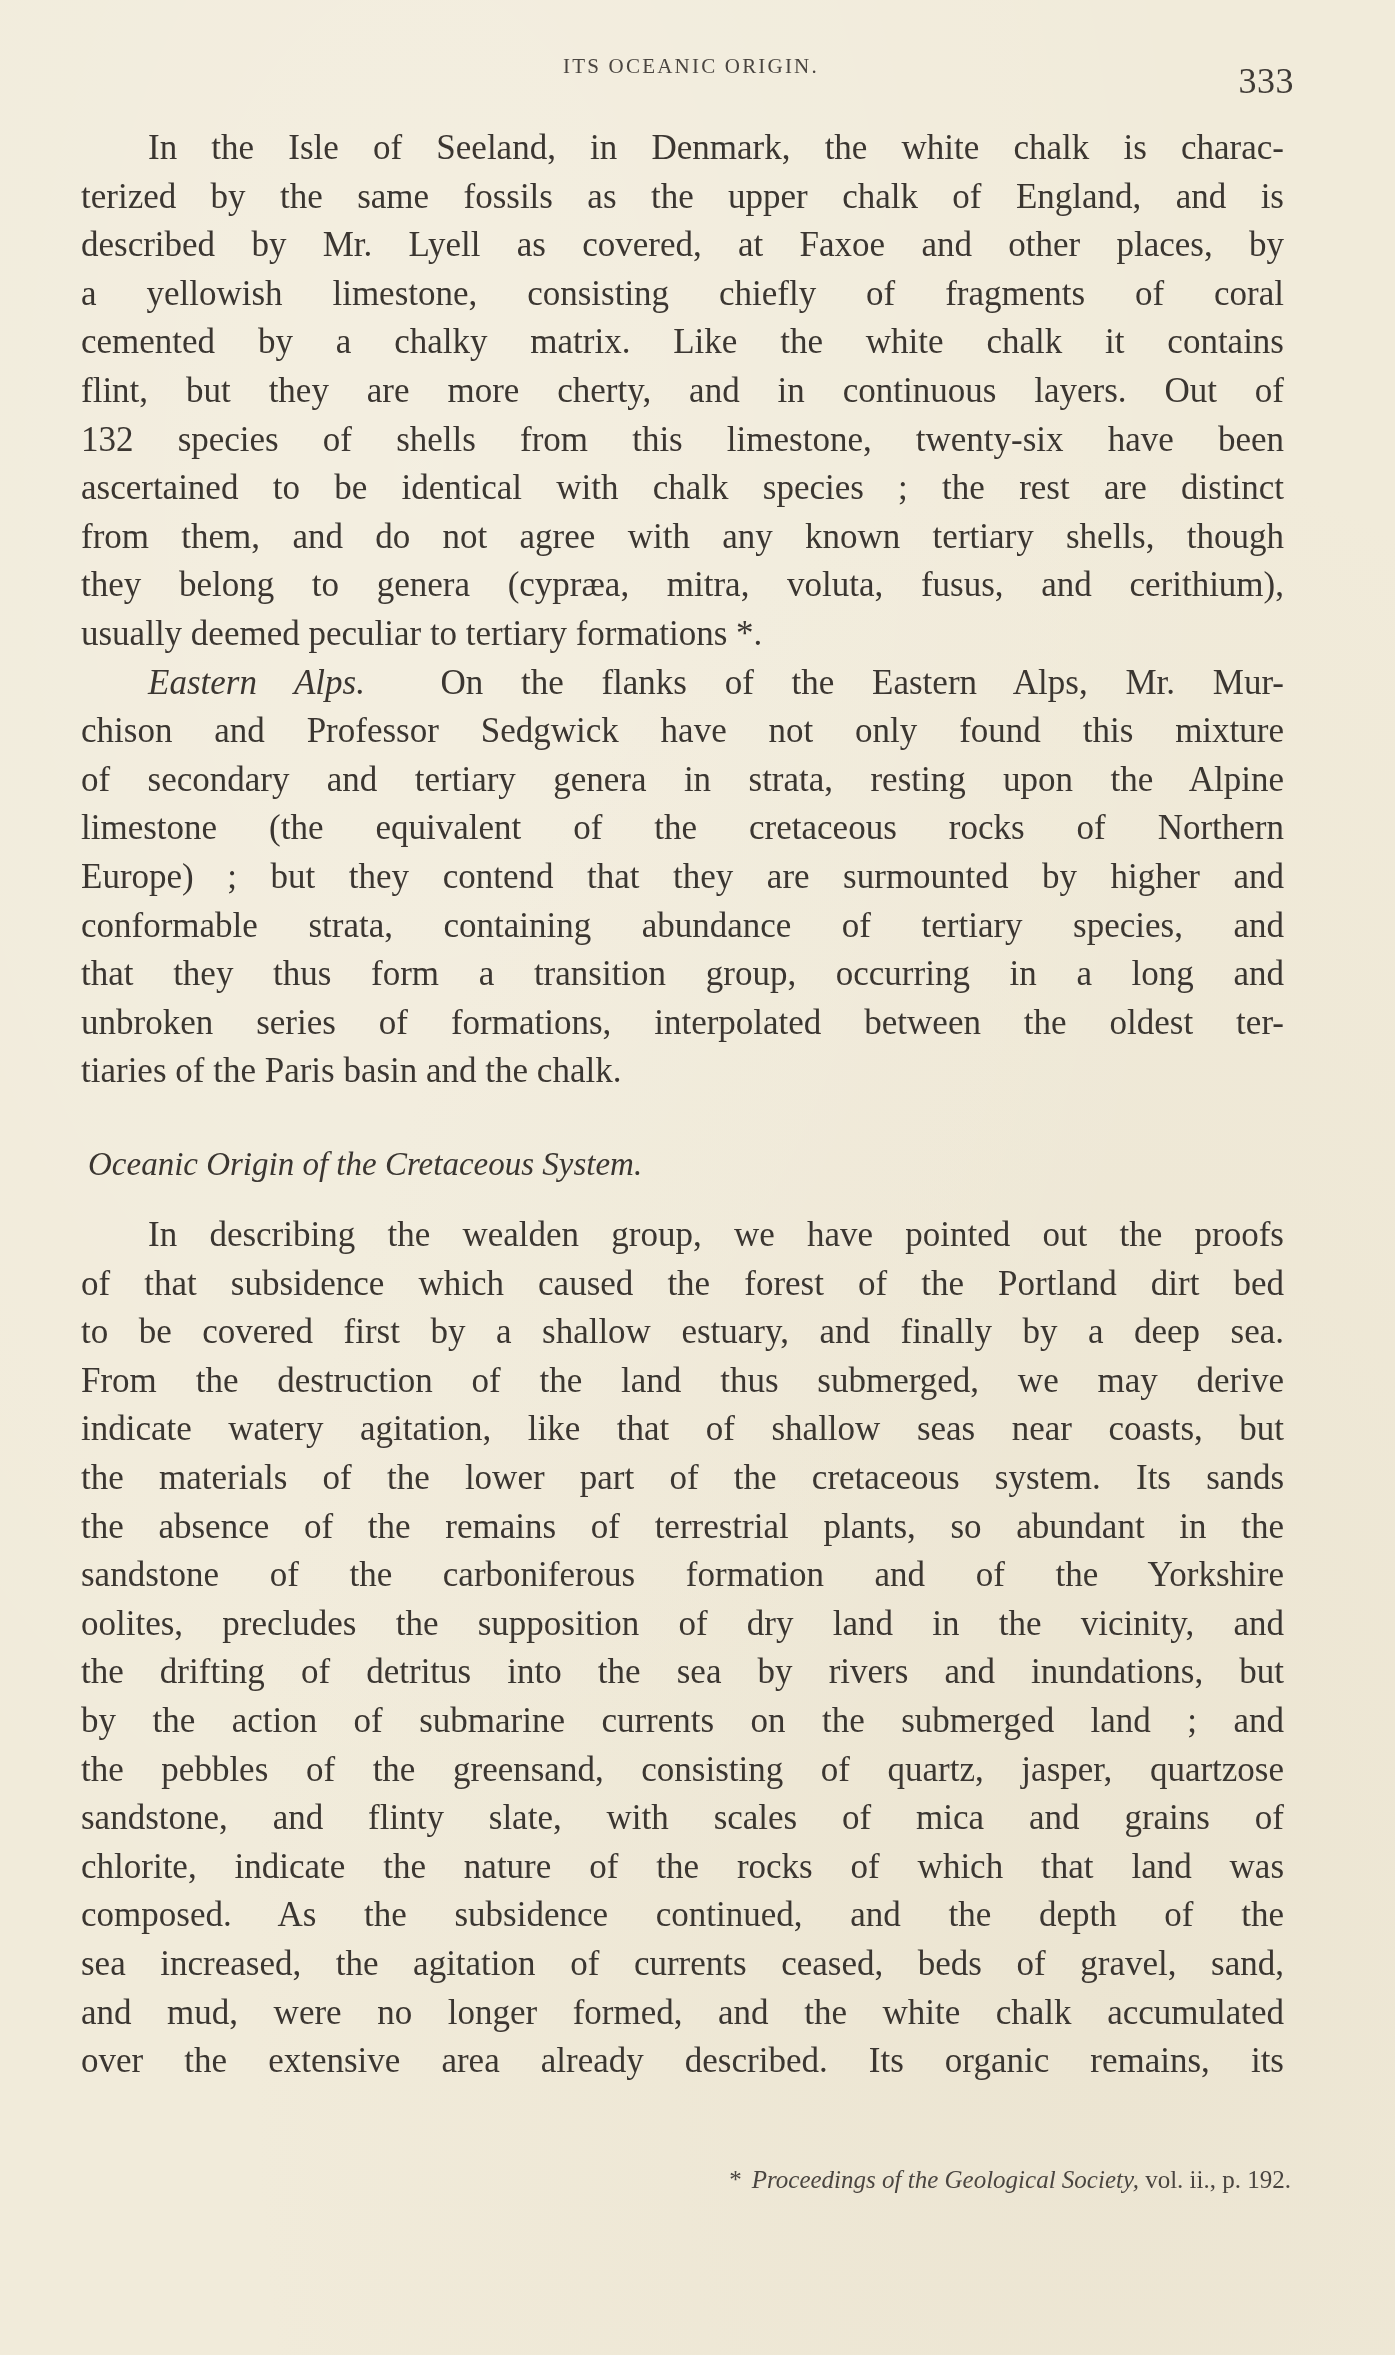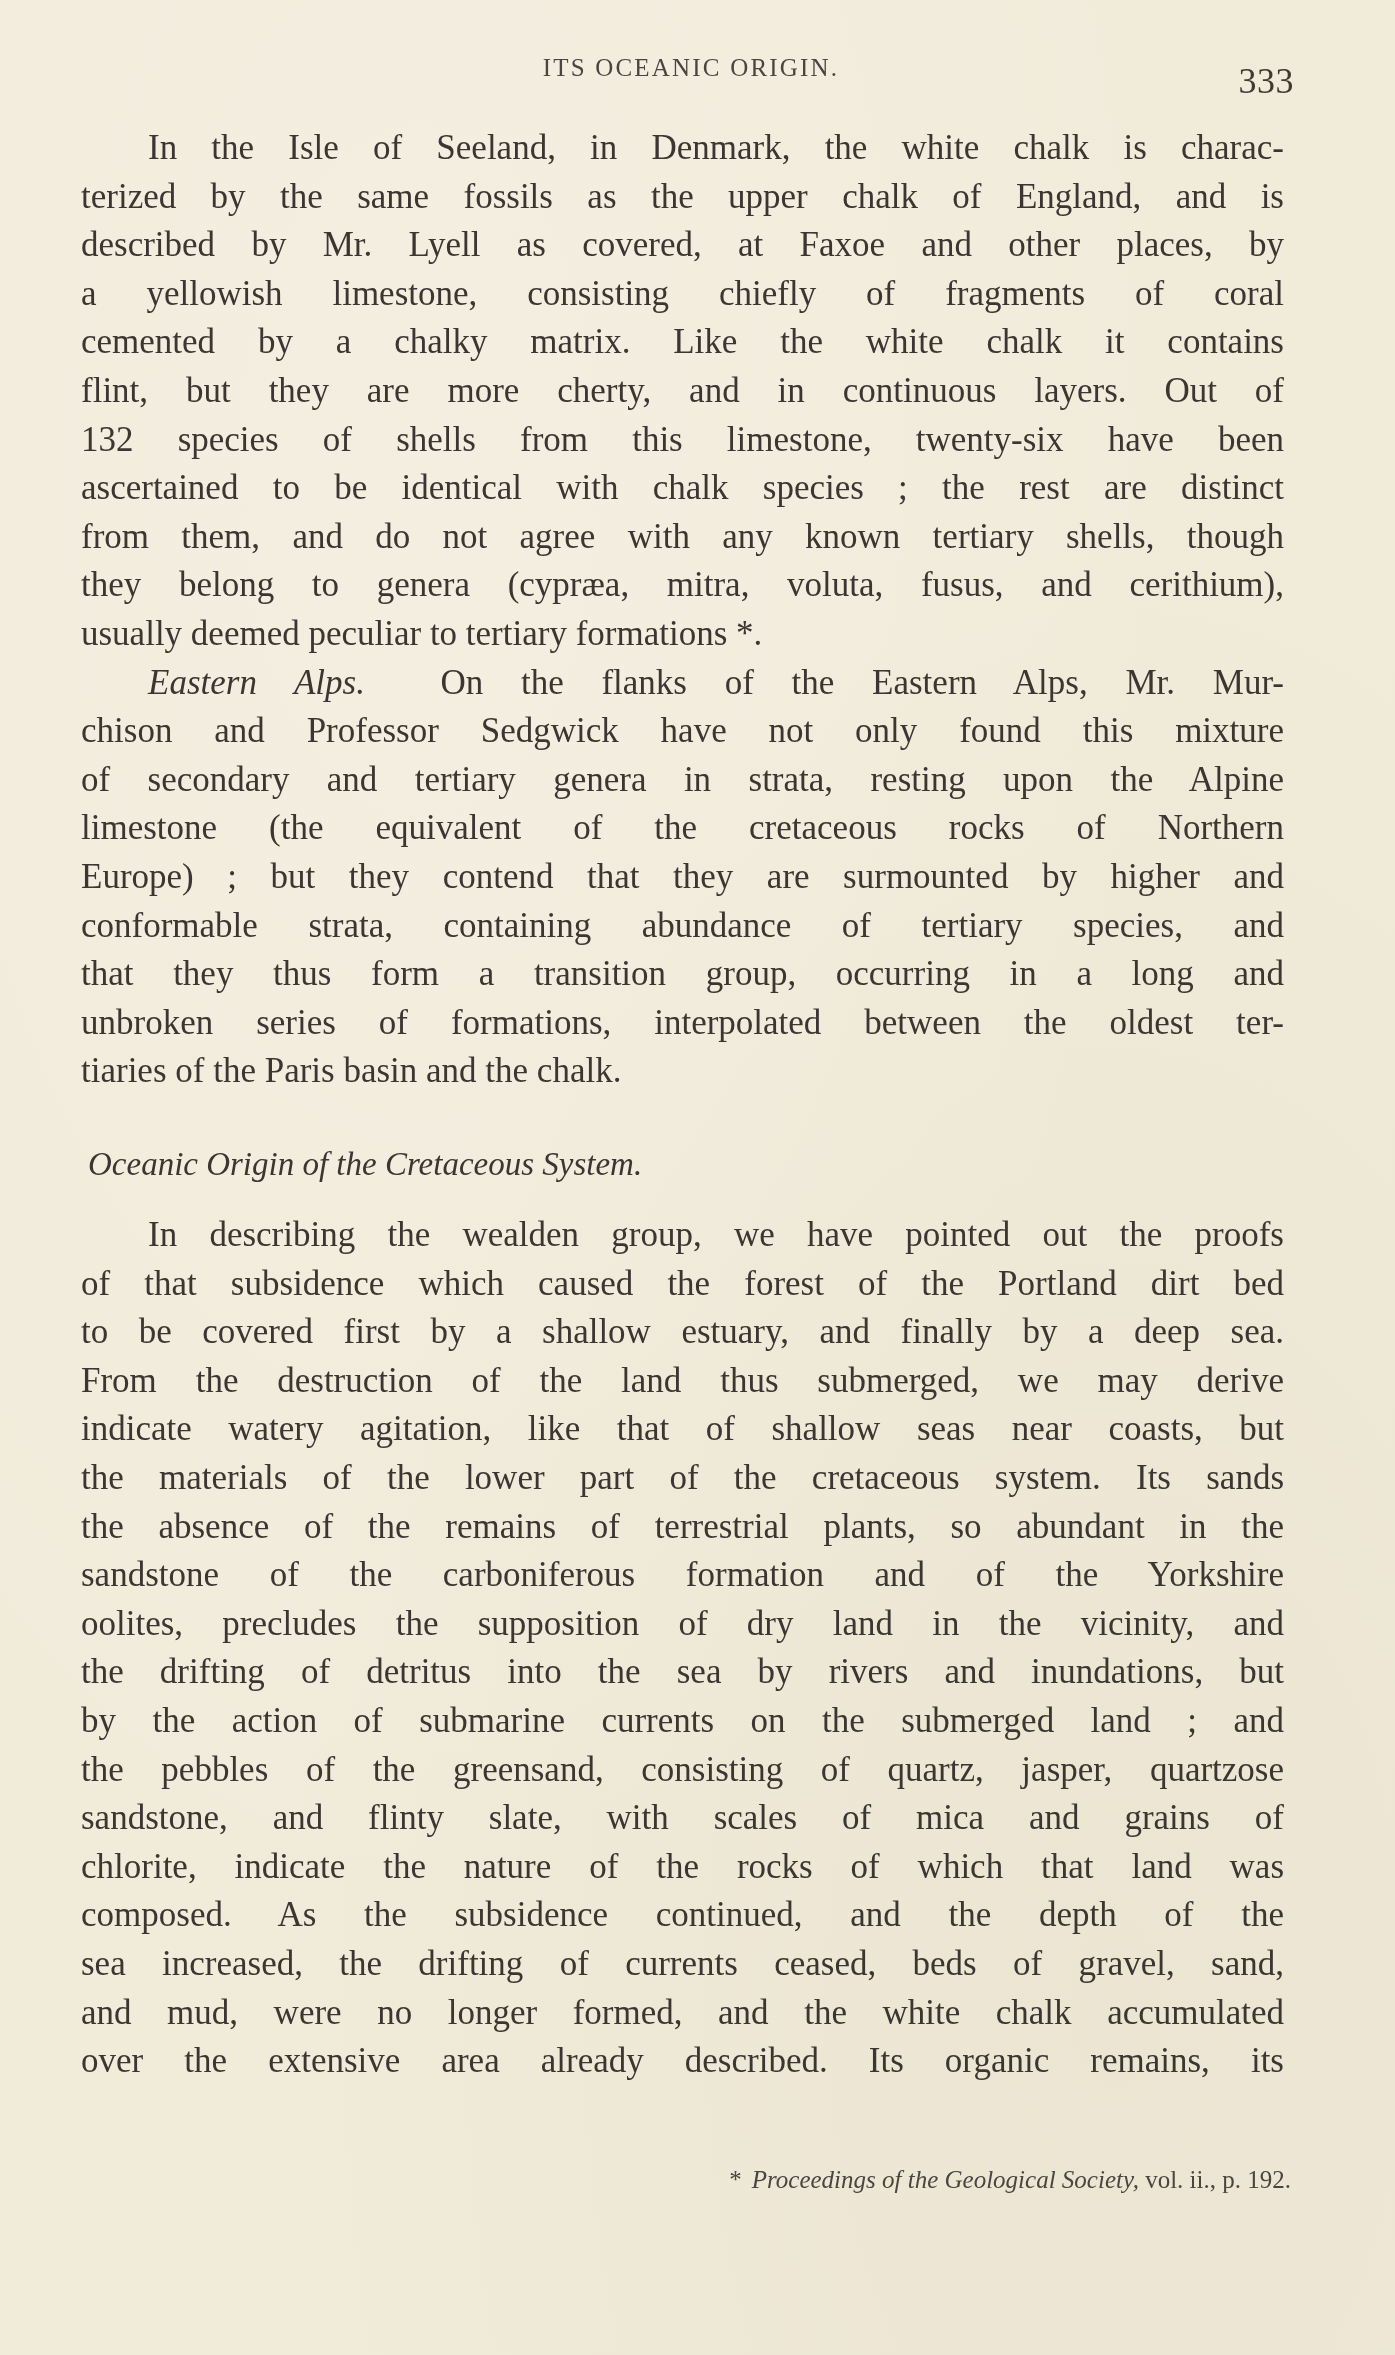--- a/index.html
+++ b/index.html
@@ -31,21 +31,21 @@
       left: 88px;
       width: 1206px;
       height: 40px;
     }
     .running-title {
       position: absolute;
       left: 0;
       width: 100%;
       text-align: center;
       top: 10px;
-      font-size: 25px;
+      font-size: 21px;
       letter-spacing: 2.2px;
       color: #4a4540;
       font-variant: small-caps;
       text-transform: uppercase;
     }
     .page-number {
       position: absolute;
       right: 0;
       top: 16px;
       font-size: 36px;
@@ -155,21 +155,21 @@
       <span class="line">the materials of the lower part of the cretaceous system.  Its sands</span>
       <span class="line">the absence of the remains of terrestrial plants, so abundant in the</span>
       <span class="line">sandstone of the carboniferous formation and of the Yorkshire</span>
       <span class="line">oolites, precludes the supposition of dry land in the vicinity, and</span>
       <span class="line">the drifting of detritus into the sea by rivers and inundations, but</span>
       <span class="line">by the action of submarine currents on the submerged land ; and</span>
       <span class="line">the pebbles of the greensand, consisting of quartz, jasper, quartzose</span>
       <span class="line">sandstone, and flinty slate, with scales of mica and grains of</span>
       <span class="line">chlorite, indicate the nature of the rocks of which that land was</span>
       <span class="line">composed.  As the subsidence continued, and the depth of the</span>
-      <span class="line">sea increased, the drifting of currents ceased, beds of gravel, sand,</span>
+      <span class="line">sea increased, the agitation of currents ceased, beds of gravel, sand,</span>
       <span class="line">and mud, were no longer formed, and the white chalk accumulated</span>
       <span class="line">over the extensive area already described.  Its organic remains, its</span>
     </div>
   </div>
 
   <div class="footnote">
     <span class="fn-mark">*</span><span class="fn-title">Proceedings of the Geological Society,</span> <span>vol. ii., p. 192.</span>
   </div>
 
 </div>

